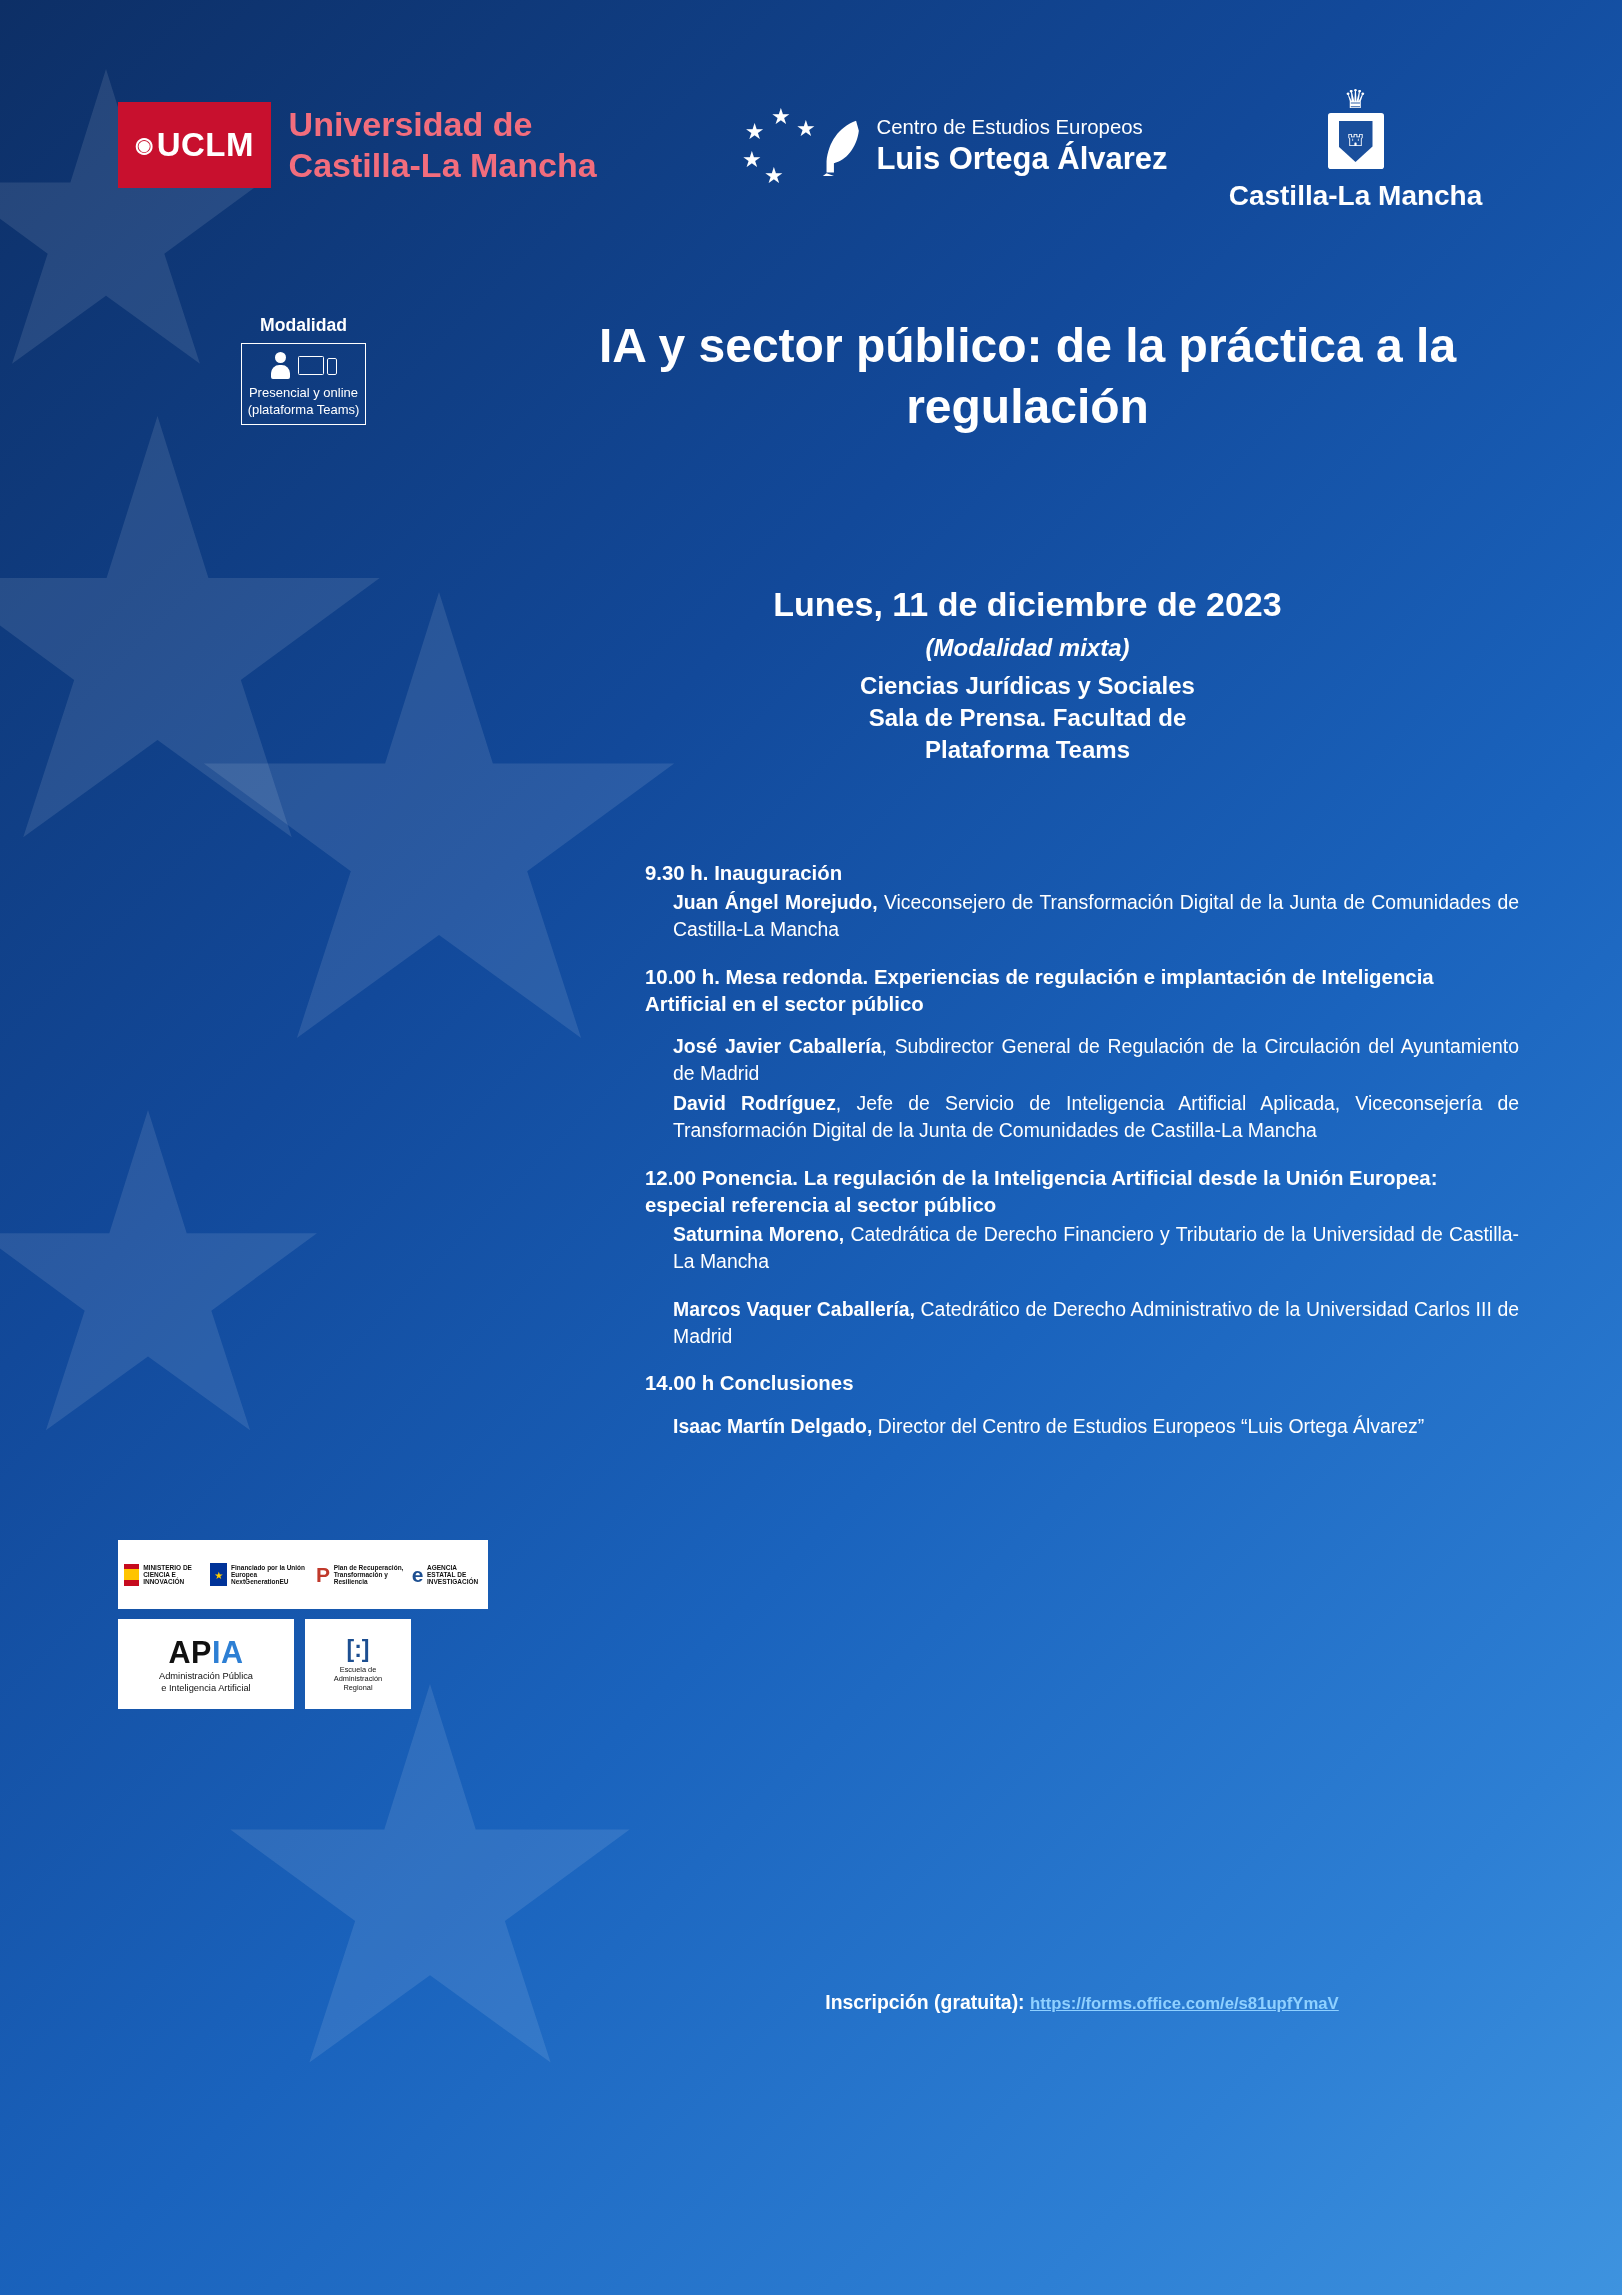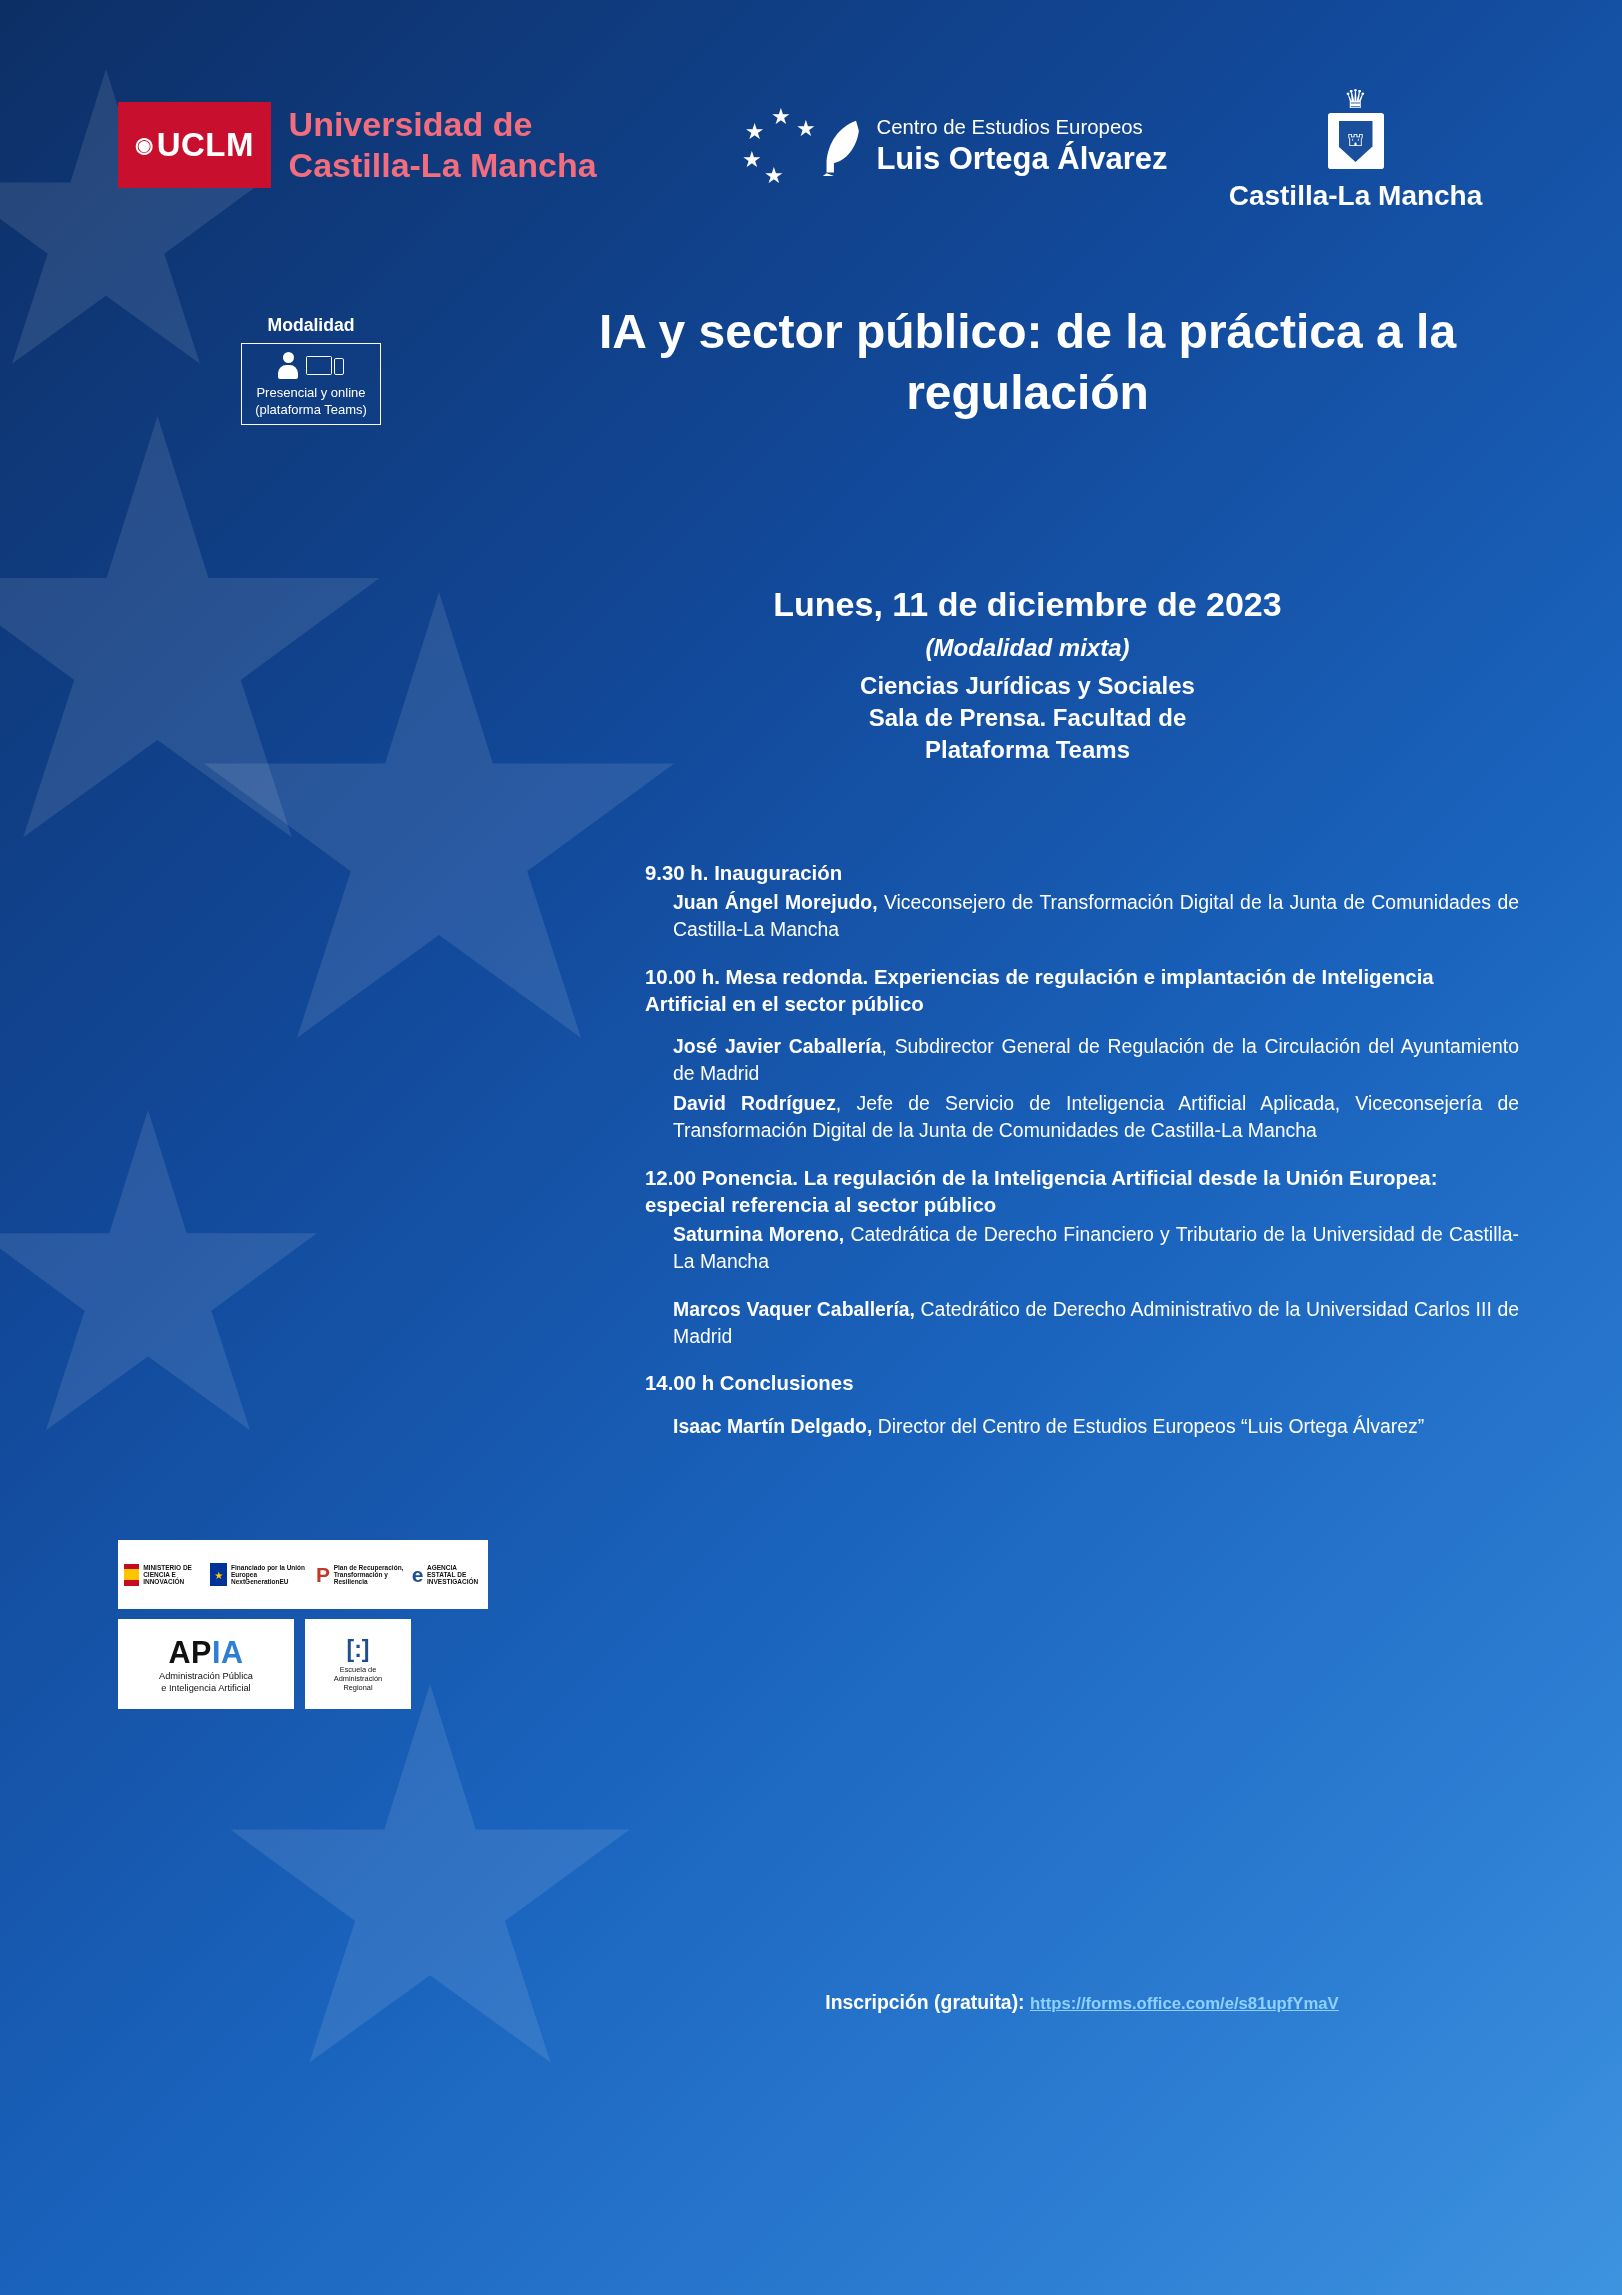--- a/index.html
+++ b/index.html
@@ -88,21 +88,21 @@
     clip-path: polygon(0 0, 100% 0, 100% 62%, 50% 100%, 0 62%);
     display:flex; align-items:center; justify-content:center;
     color:#fff; font-size: 18.5px;
   }
   .jccm-text { font-size: 28px; font-weight: bold; margin-top: 10.2px; }
 
   
   .modalidad {
     position: absolute;
     left: 241px; top: 315px;
-    width: 140px;
+    width: 125px;
     text-align: center;
     color: #fff;
   }
   .modalidad .title { font-size: 17.6px; font-weight: bold; margin-bottom: 6.5px; }
   .modalidad .box {
     border: 1.4px solid #fff;
     padding: 8.3px 4.6px 6.5px;
   }
   .modalidad .icons {
     display: flex; align-items: center; justify-content: center; gap: 7.4px;
@@ -122,21 +122,21 @@
     border-radius: 8.3px 8.3px 1.9px 1.9px;
   }
   .icon-devices { display:flex; align-items:flex-end; gap:2.3px; }
   .icon-monitor { width: 26px; height: 19.4px; border: 1.9px solid #fff; border-radius: 1.4px; }
   .icon-phone { width: 10.2px; height: 16.7px; border: 1.9px solid #fff; border-radius: 1.9px; }
   .modalidad .caption { font-size: 13px; line-height: 1.25; }
 
   
   .main-title {
     position: absolute;
-    left: 537px; top: 301px;
+    left: 537px; top: 315px;
     width: 981px;
     color: #fff;
     font-size: 48px;
     font-weight: bold;
     line-height: 1.28;
     text-align: center;
   }
 
   
   .date-block {

